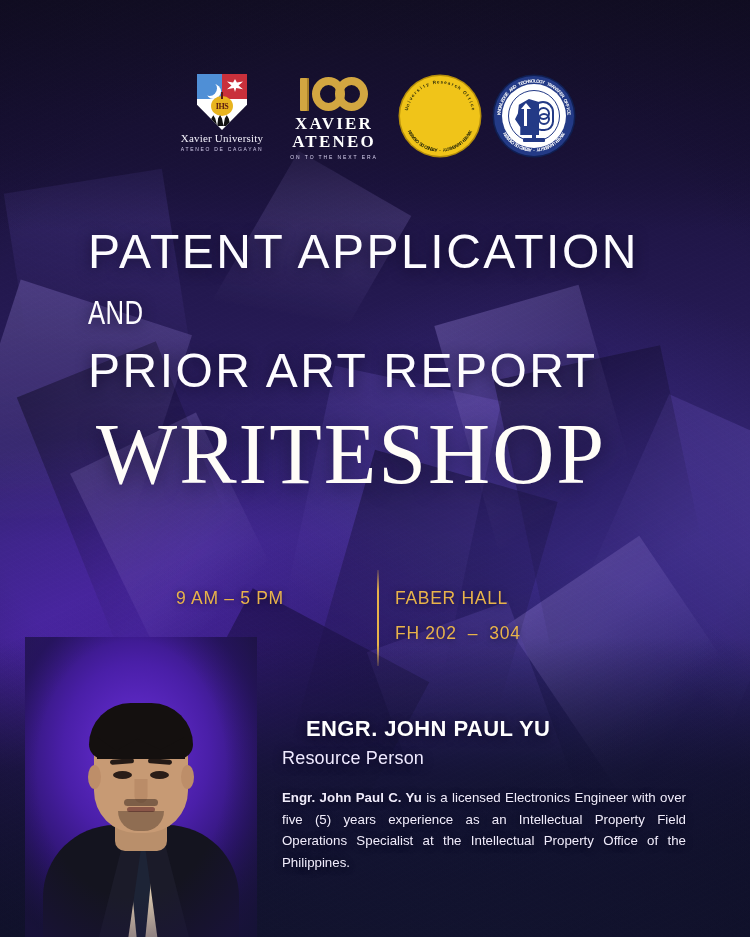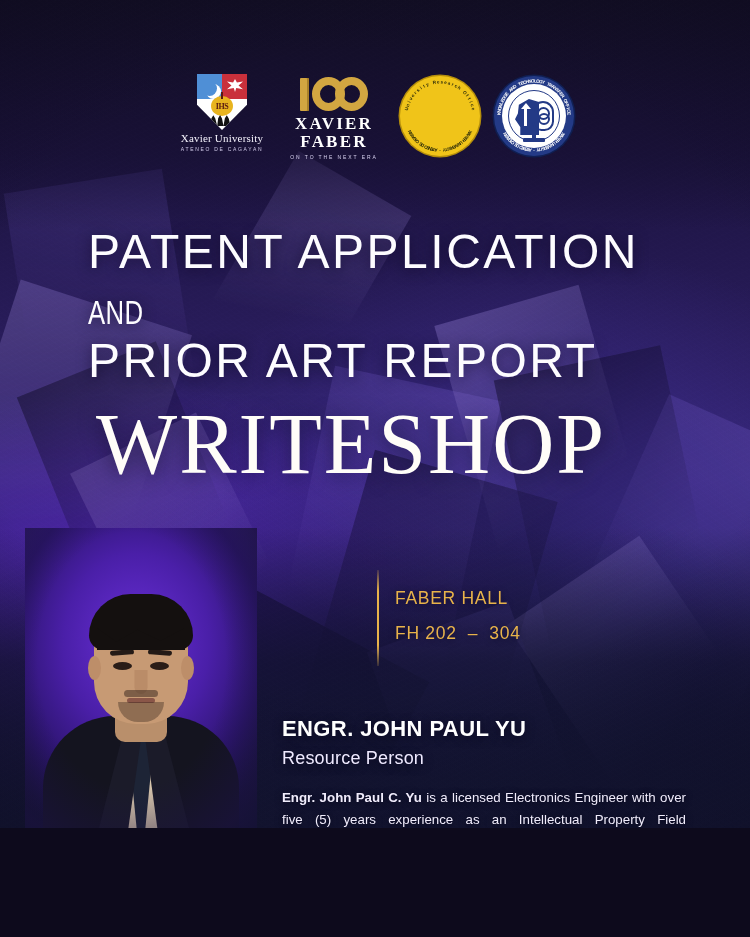--- a/index.html
+++ b/index.html
@@ -1,20 +1,20 @@
 <!DOCTYPE html>
 <html><head>
 <meta charset="utf-8">
 <title>Patent Application Writeshop Poster</title>
 <style>
   html,body{margin:0;padding:0;background:#0d0a1c;}
   *{box-sizing:border-box;}
   .poster{
     position:relative;
-    width:750px;height:828px;
+    width:750px;height:937px;
     overflow:hidden;
     font-family:"Liberation Sans", sans-serif;
     background:#1b1338;
     user-select:none;
   }
 
   
   .bg-base{position:absolute;inset:0;
     background:
       radial-gradient(115% 70% at 50% 100%, #0e1030 0%, rgba(14,16,48,0) 62%),
@@ -129,21 +129,21 @@
   .seal-ktto .base{position:absolute;left:50%;bottom:6px;transform:translateX(-50%);width:22px;height:4px;background:#233a86;border-radius:1px;}
   .seal-ktto .ring-text span{color:#ffffff;}
 
   
   .headline{position:absolute;left:88px;top:228px;width:620px;}
   .hl-line{color:#fdfcff;font-weight:300;letter-spacing:2px;line-height:1;
     text-shadow:0 2px 14px rgba(10,6,30,.65);}
   .hl-1{font-size:48px;letter-spacing:2.5px;}
   .hl-and{font-size:33px;letter-spacing:0.5px;margin-top:20px;
     transform:scaleX(.78);transform-origin:left center;font-weight:400;}
-  .hl-2{font-size:48px;letter-spacing:2.5px;margin-top:8px;}
+  .hl-2{font-size:48px;letter-spacing:2.5px;margin-top:18px;}
   .hl-big{font-family:"Liberation Serif", serif;font-weight:400;color:#fffdf8;
     font-size:86px;letter-spacing:2px;line-height:1;margin-top:16px;margin-left:8px;
     text-shadow:0 3px 20px rgba(10,6,30,.6);}
 
   
   .details{position:absolute;left:176px;top:590px;width:420px;color:#e8b34a;}
   .det-col{position:absolute;top:0;}
   .det-left{left:0;}
   .det-right{left:219px;}
   .det-line{font-size:17.5px;letter-spacing:.7px;line-height:1;white-space:pre;
@@ -189,21 +189,21 @@
   .p-mouth{position:absolute;left:50%;top:96px;transform:translateX(-50%);width:28px;height:5px;
     background:#8a5648;border-radius:3px;}
   .p-stache{position:absolute;left:50%;top:88px;transform:translateX(-50%);width:34px;height:7px;
     background:rgba(35,22,18,.45);border-radius:4px;}
   .p-beard{position:absolute;left:50%;top:100px;transform:translateX(-50%);width:46px;height:20px;
     background:rgba(35,22,18,.34);border-radius:0 0 22px 22px;}
 
   
   .speaker{position:absolute;left:282px;top:718px;width:404px;}
   .sp-name{color:#ffffff;font-size:22px;font-weight:bold;letter-spacing:.4px;line-height:1;
-    text-shadow:0 2px 10px rgba(8,6,26,.7);}
+    text-shadow:0 2px 10px rgba(8,6,26,.7);margin-left:24px;}
   .sp-role{color:#efeaff;font-size:18px;font-weight:400;letter-spacing:.2px;margin-top:9px;line-height:1;
     text-shadow:0 2px 10px rgba(8,6,26,.7);}
   .sp-bio{color:#f0ecfb;font-size:13.3px;line-height:1.62;text-align:justify;margin-top:20px;
     text-shadow:0 1px 7px rgba(8,6,26,.7);}
   .sp-bio b{font-weight:bold;}
 </style>
 </head>
 <body>
 
 <div class="poster">
@@ -250,21 +250,21 @@
 
     <div class="logo hundred">
       <div class="num">
         <span class="one"></span>
         <span class="inf">
             <i></i>
             <b></b>
           </span>
       </div>
       <div class="t1">XAVIER</div>
-      <div class="t2">FABER</div>
+      <div class="t2">ATENEO</div>
       <div class="t3">ON TO THE NEXT ERA</div>
     </div>
 
     <div class="logo">
       <div class="seal seal-uro">
         <div class="ring-text">
             <span style="transform: rotate(-78deg) translate(0px, -34px) rotate(0deg) translate(-50%, -50%);">U</span>
             <span style="transform: rotate(-71.76deg) translate(0px, -34px) rotate(0deg) translate(-50%, -50%);">n</span>
             <span style="transform: rotate(-65.52deg) translate(0px, -34px) rotate(0deg) translate(-50%, -50%);">i</span>
             <span style="transform: rotate(-59.28deg) translate(0px, -34px) rotate(0deg) translate(-50%, -50%);">v</span>
@@ -427,20 +427,21 @@
 
   <div class="headline">
     <div class="hl-line hl-1">PATENT APPLICATION</div>
     <div class="hl-line hl-and">AND</div>
     <div class="hl-line hl-2">PRIOR ART REPORT</div>
     <div class="hl-big">WRITESHOP</div>
   </div>
 
   <div class="details">
     <div class="det-col det-left">
+      <div class="det-line">9 AM – 5 PM</div>
     </div>
     <div class="divider"></div>
     <div class="det-col det-right">
       <div class="det-line">FABER HALL</div>
       <div class="det-line">FH 202  –  304</div>
     </div>
   </div>
 
   <div class="portrait">
     <div class="pbg"></div>

